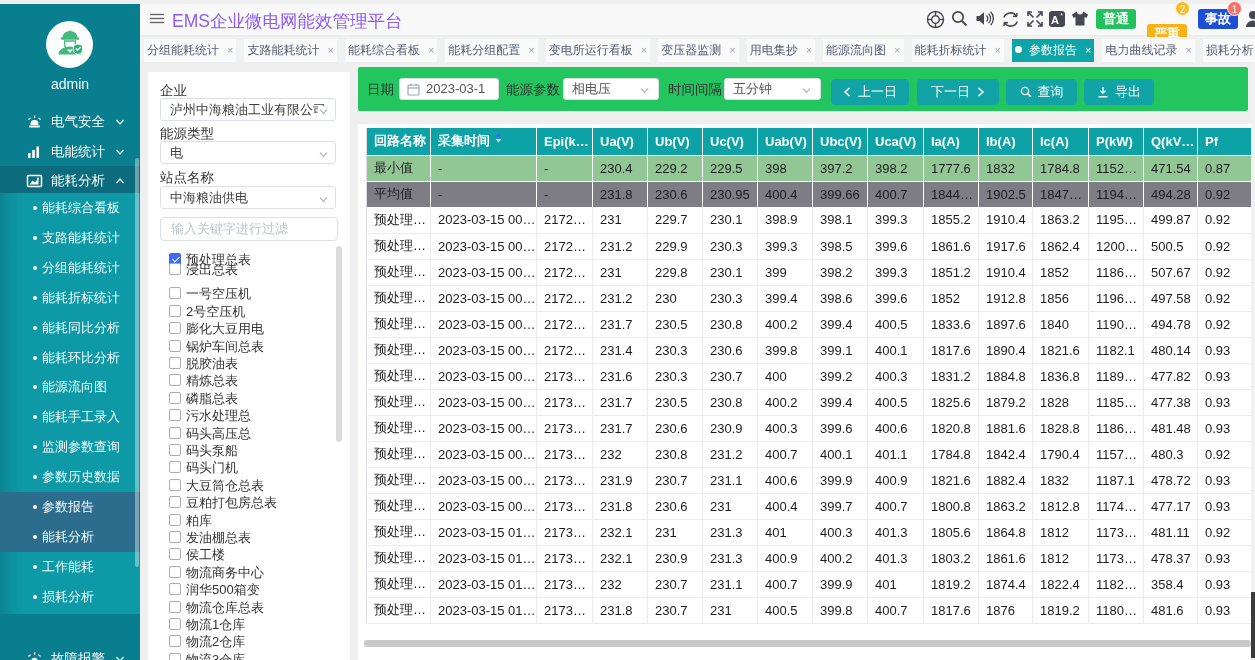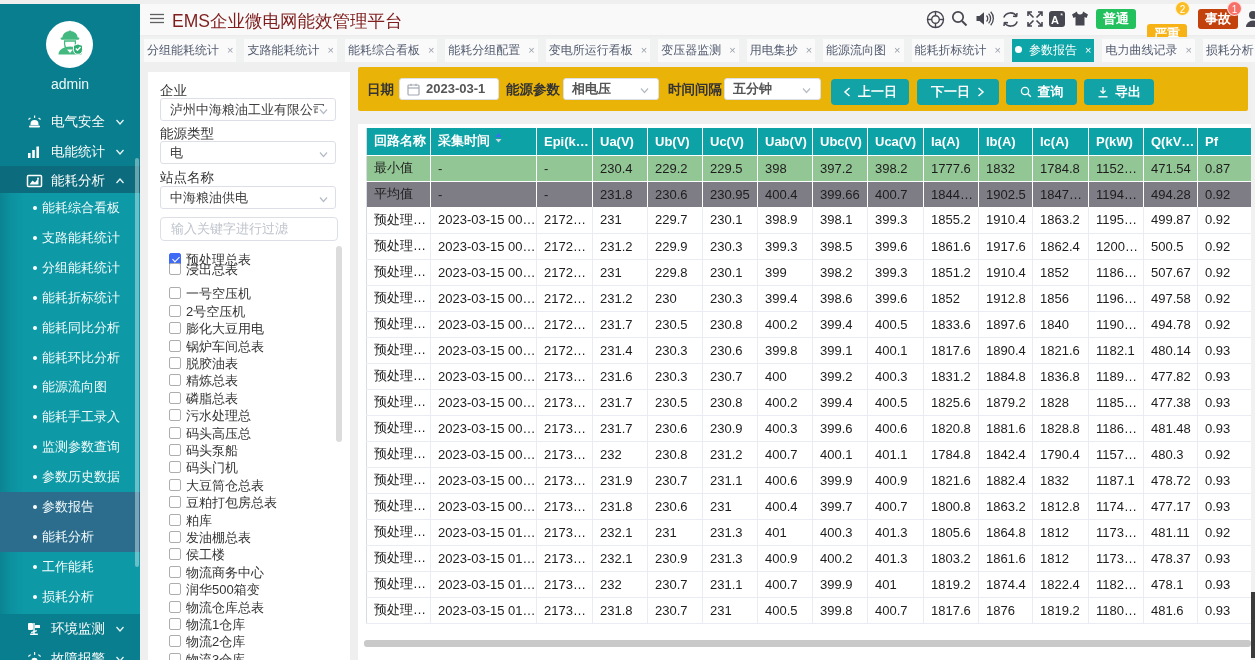--- a/index.html
+++ b/index.html
@@ -14,21 +14,21 @@
 .chev{position:absolute;left:114px;top:9px;width:12px;height:12px;}
 #submenu{position:absolute;left:0;top:189px;width:140px;height:421px;background:linear-gradient(90deg,#0b8391 0,#0c909e 10px,#0d99a6 24px);}
 .sitem{position:absolute;left:0;width:140px;height:30px;line-height:30px;color:#f2fbfb;font-size:13px;}
 .sitem .dot{position:absolute;left:33px;top:13px;width:4px;height:4px;border-radius:50%;background:#fff;}
 .sitem .stxt{position:absolute;left:42px;top:0;}
 #actblock{position:absolute;left:0;top:488px;width:140px;height:60px;background:#2c6d8e;}
 #sbscroll{position:absolute;left:135px;top:154px;width:4px;height:409px;background:rgba(255,255,255,.38);border-radius:2px;}
 
 #hdr{left:140px;top:4px;width:1115px;height:32px;background:#f9f9f9;border-bottom:1px solid #ededed;}
 #burger{position:absolute;left:150px;top:13px;width:14px;height:11px;}
-#title{position:absolute;left:172px;top:9px;font-size:17.5px;color:#7f1d1d;letter-spacing:0;}
+#title{position:absolute;left:172px;top:9px;font-size:17.5px;color:#8b5cf6;letter-spacing:0;}
 .hicon{position:absolute;top:10px;}
 .hbtn{position:absolute;top:9px;height:20px;border-radius:3px;color:#fff;font-size:13px;font-weight:bold;text-align:center;line-height:20px;width:40px;}
 .badge{position:absolute;width:15px;height:15px;border-radius:50%;color:#fff;font-size:10px;text-align:center;line-height:15px;border:1px solid rgba(255,255,255,.8);}
 
 #tabbar{left:140px;top:37px;width:1115px;height:25px;background:#f0f1f1;white-space:nowrap;overflow:hidden;font-size:0;}
 .tab{display:inline-block;height:23px;line-height:23px;background:#fafafa;color:#515a6e;font-size:12px;padding:0 3px;margin:2px 4px 0 4px;vertical-align:top;}
 .tab .x{color:#9aa0ab;font-size:11px;margin-left:8px;}
 .tab.act{background:#0da5a8;color:#fff;}
 .tab.act .x{color:#fff;}
 .tab.act .adot{display:inline-block;width:7px;height:7px;border-radius:50%;background:#fff;margin-right:7px;vertical-align:1px;}
@@ -38,21 +38,21 @@
 .psel{position:absolute;left:12px;width:176px;height:23px;border:1px solid #dcdfe6;border-radius:3px;background:#fff;font-size:13px;color:#3d3d3d;line-height:21px;padding-left:9px;white-space:nowrap;overflow:hidden;}
 .psel svg{position:absolute;right:6px;top:7px;background:#fff;}
 #searchbox{position:absolute;left:12px;top:145px;width:178px;height:24px;border:1px solid #dcdfe6;border-radius:4px;font-size:13px;color:#bfc4cc;line-height:22px;padding-left:10px;background:#fff;}
 .titem{position:absolute;left:21px;width:180px;height:17px;font-size:13px;color:#333;line-height:17px;}
 .cb{position:absolute;left:0px;top:2px;width:12px;height:12px;border:1px solid #adadad;border-radius:2px;background:#fff;}
 .cb.on{background:#3f6af5;border-color:#3f6af5;}
 .cb.on:after{content:"";position:absolute;left:3.5px;top:1px;width:3px;height:6px;border:solid #fff;border-width:0 1.6px 1.6px 0;transform:rotate(45deg);}
 .tlabel{position:absolute;left:17px;top:0;}
 #pscroll{position:absolute;left:188px;top:174px;width:6px;height:196px;border-radius:3px;background:#dcdcdc;}
 
-#fcard{left:358px;top:67px;width:890px;height:44px;background:#eab308;border-radius:2px;font-weight:bold;}
+#fcard{left:358px;top:67px;width:890px;height:44px;background:#22c55e;border-radius:2px;}
 .flabel{position:absolute;top:14px;font-size:13.5px;color:#333;}
 .finput{position:absolute;top:11px;height:22px;border:1px solid #dcdfe6;border-radius:3px;background:#fff;font-size:13px;color:#555;line-height:20px;}
 .tealbtn{position:absolute;top:12px;height:26px;background:#11a3a5;border-radius:4px;color:#fff;font-size:13px;text-align:center;line-height:26px;}
 
 #tcard{left:358px;top:124px;width:893px;height:536px;background:#fff;}
 table{border-collapse:collapse;table-layout:fixed;margin-left:8px;margin-top:4px;width:886px;border-left:1px solid #d9dde2;}
 th{background:#0da2a5;color:#fff;font-size:13px;font-weight:bold;text-align:left;height:27px;padding:0 0 0 7px;border-right:1px solid rgba(255,255,255,.65);white-space:nowrap;overflow:hidden;}
 td{font-size:13px;color:#1d1d1d;text-align:left;height:26px;padding:0 0 0 7px;white-space:nowrap;overflow:hidden;}
 tr.dat td{border-right:1px solid #e9edf3;border-bottom:1px solid #e9edf3;background:#fff;}
 tr.smax td{background:#e08181;border-right:1px solid rgba(255,255,255,.7);border-top:1.5px solid #fff;}
@@ -166,33 +166,20 @@
         </div>
 <div class="sitem" style="top:358.8px">
           <span class="dot"></span>
           <span class="stxt">工作能耗</span>
         </div>
 <div class="sitem" style="top:388.7px">
           <span class="dot"></span>
           <span class="stxt">损耗分析</span>
         </div>
 </div>
-<div class="pitem" style="top:610px">
-        <svg class="micon" width="16" height="16" viewBox="0 0 16 16">
-          <rect x="2" y="2" width="5" height="7" rx="1" fill="#fff"></rect>
-          <rect x="9" y="4" width="5" height="3" rx="0.5" fill="#fff"></rect>
-          <rect x="7.3" y="2" width="1.4" height="12" fill="#fff"></rect>
-          <rect x="4" y="12.5" width="8" height="1.5" rx="0.7" fill="#fff"></rect>
-          <rect x="5" y="10" width="6" height="1.2" fill="#fff" transform="rotate(-20 8 10.6)"></rect>
-        </svg>
-        <span class="ptxt">环境监测</span>
-        <svg class="chev" viewBox="0 0 12 12">
-          <path d="M2.5 4 l3.5 4 3.5-4" stroke="#e8f5f5" stroke-width="1.3" fill="none"></path>
-        </svg>
-      </div>
 <div class="pitem" style="top:640px">
         <svg class="micon" width="17" height="16" viewBox="0 0 17 16">
           <circle cx="8.5" cy="10" r="3.2" fill="#fff"></circle>
           <rect x="8" y="1" width="1.2" height="3" fill="#fff"></rect>
           <rect x="2" y="4" width="3" height="1.2" fill="#fff" transform="rotate(-40 3.5 4.6)"></rect>
           <rect x="12" y="4" width="3" height="1.2" fill="#fff" transform="rotate(40 13.5 4.6)"></rect>
           <rect x="1" y="9.4" width="2.6" height="1.2" fill="#fff"></rect>
           <rect x="13.4" y="9.4" width="2.6" height="1.2" fill="#fff"></rect>
         </svg>
         <span class="ptxt">故障报警</span>
@@ -252,21 +239,21 @@
     </svg>
 <svg class="hicon" style="left:1071px" width="18" height="17" viewBox="0 0 18 17">
       <path d="M6 1.5 L1 4.5 L2.5 8 L4.5 7 L4.5 15.5 L13.5 15.5 L13.5 7 L15.5 8 L17 4.5 L12 1.5 a3 3 0 0 1 -6 0 z" fill="#474751"></path>
     </svg>
 <svg class="hicon" style="left:1246px" width="12" height="18" viewBox="0 0 12 18">
       <circle cx="7" cy="5" r="4" fill="#474751"></circle>
       <path d="M0 17 a7 6.5 0 0 1 14 0 z" fill="#474751"></path>
     </svg>
 <div class="hbtn" style="left:1096px;background:#22c15e;">普通</div>
 <div class="hbtn" style="left:1147px;background:#f7b216;margin-top:15px;">严重</div>
-<div class="hbtn" style="left:1198px;background:#c2410c;">事故</div>
+<div class="hbtn" style="left:1198px;background:#1d4ed8;">事故</div>
 <div class="badge" style="left:1175px;top:1px;background:#fbbd23;">2</div>
 <div class="badge" style="left:1227px;top:1px;background:#f87168;">1</div>
 <div id="tabbar" class="abs">
 <span class="tab">分组能耗统计<span class="x">×</span></span>
 <span class="tab">支路能耗统计<span class="x">×</span></span>
 <span class="tab">能耗综合看板<span class="x">×</span></span>
 <span class="tab">能耗分组配置<span class="x">×</span></span>
 <span class="tab">变电所运行看板<span class="x">×</span></span>
 <span class="tab">变压器监测<span class="x">×</span></span>
 <span class="tab">用电集抄<span class="x">×</span></span>
@@ -738,21 +725,21 @@
             <td>232</td>
             <td>230.7</td>
             <td>231.1</td>
             <td>400.7</td>
             <td>399.9</td>
             <td>401</td>
             <td>1819.2</td>
             <td>1874.4</td>
             <td>1822.4</td>
             <td>1182…</td>
-            <td>478.1</td>
+            <td>358.4</td>
             <td>0.93</td>
           </tr>
 <tr class="dat">
             <td>预处理…</td>
             <td>2023-03-15 01…</td>
             <td>2173…</td>
             <td>231.8</td>
             <td>230.7</td>
             <td>231</td>
             <td>400.5</td>

